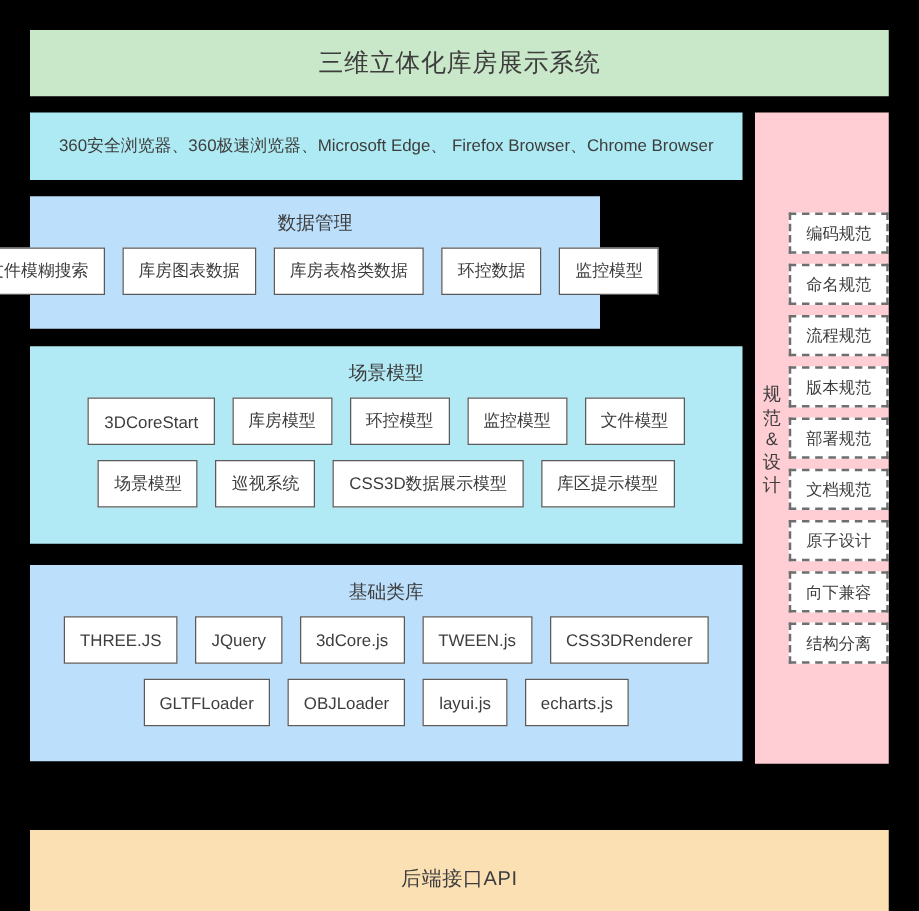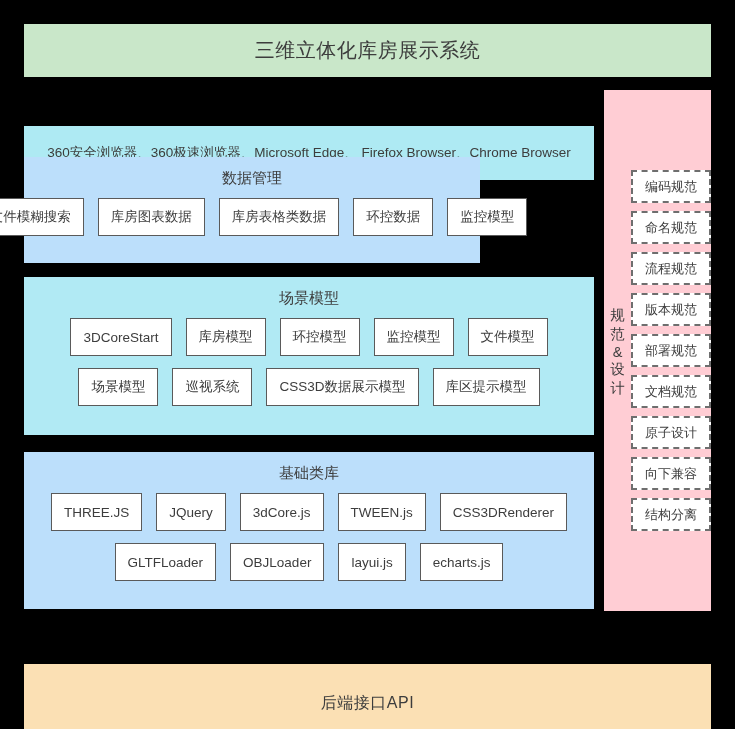--- a/index.html
+++ b/index.html
@@ -53,21 +53,20 @@
   
   #browser-band {
     left: 24px;
     top: 90px;
     width: 570px;
     height: 54px;
     background: #aeeaf3;
     display: flex;
     align-items: center;
     justify-content: center;
-    margin-top: 36px;
   }
   #browser-band .browser-text {
     font-size: 13.5px;
     color: #3d3d3d;
     text-align: center;
     padding: 0 10px;
   }
 
   
   #data-band {

